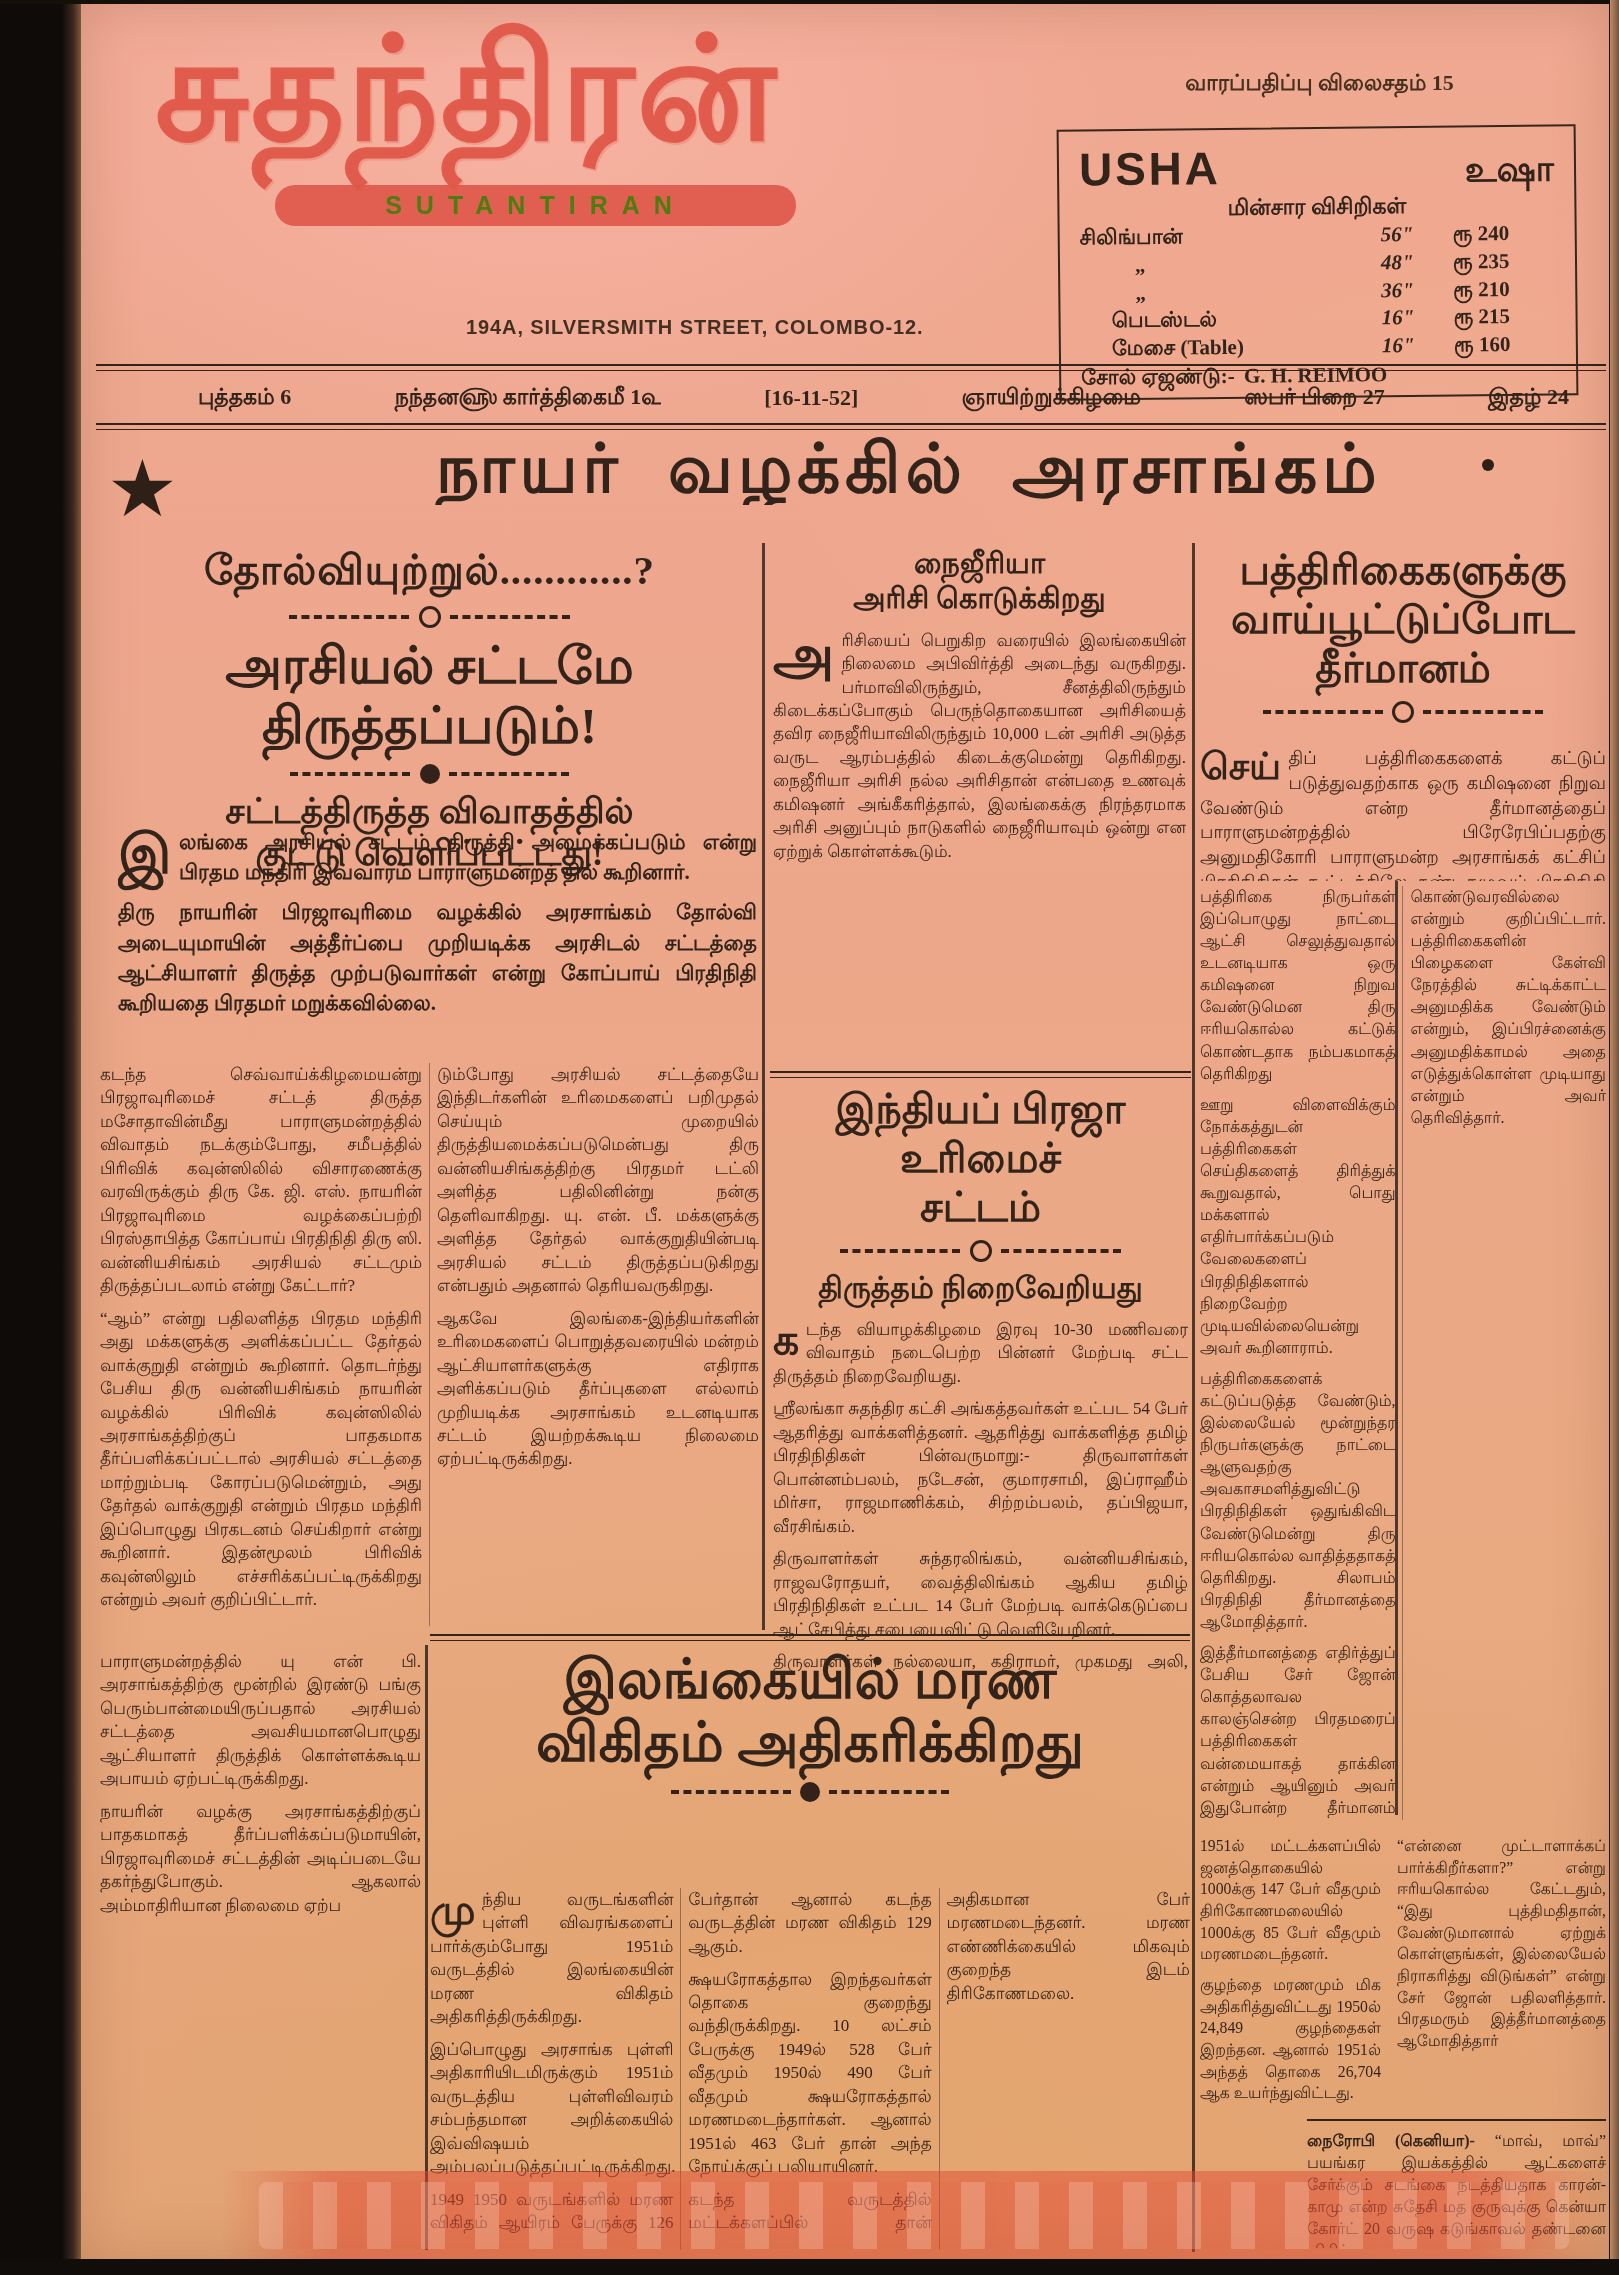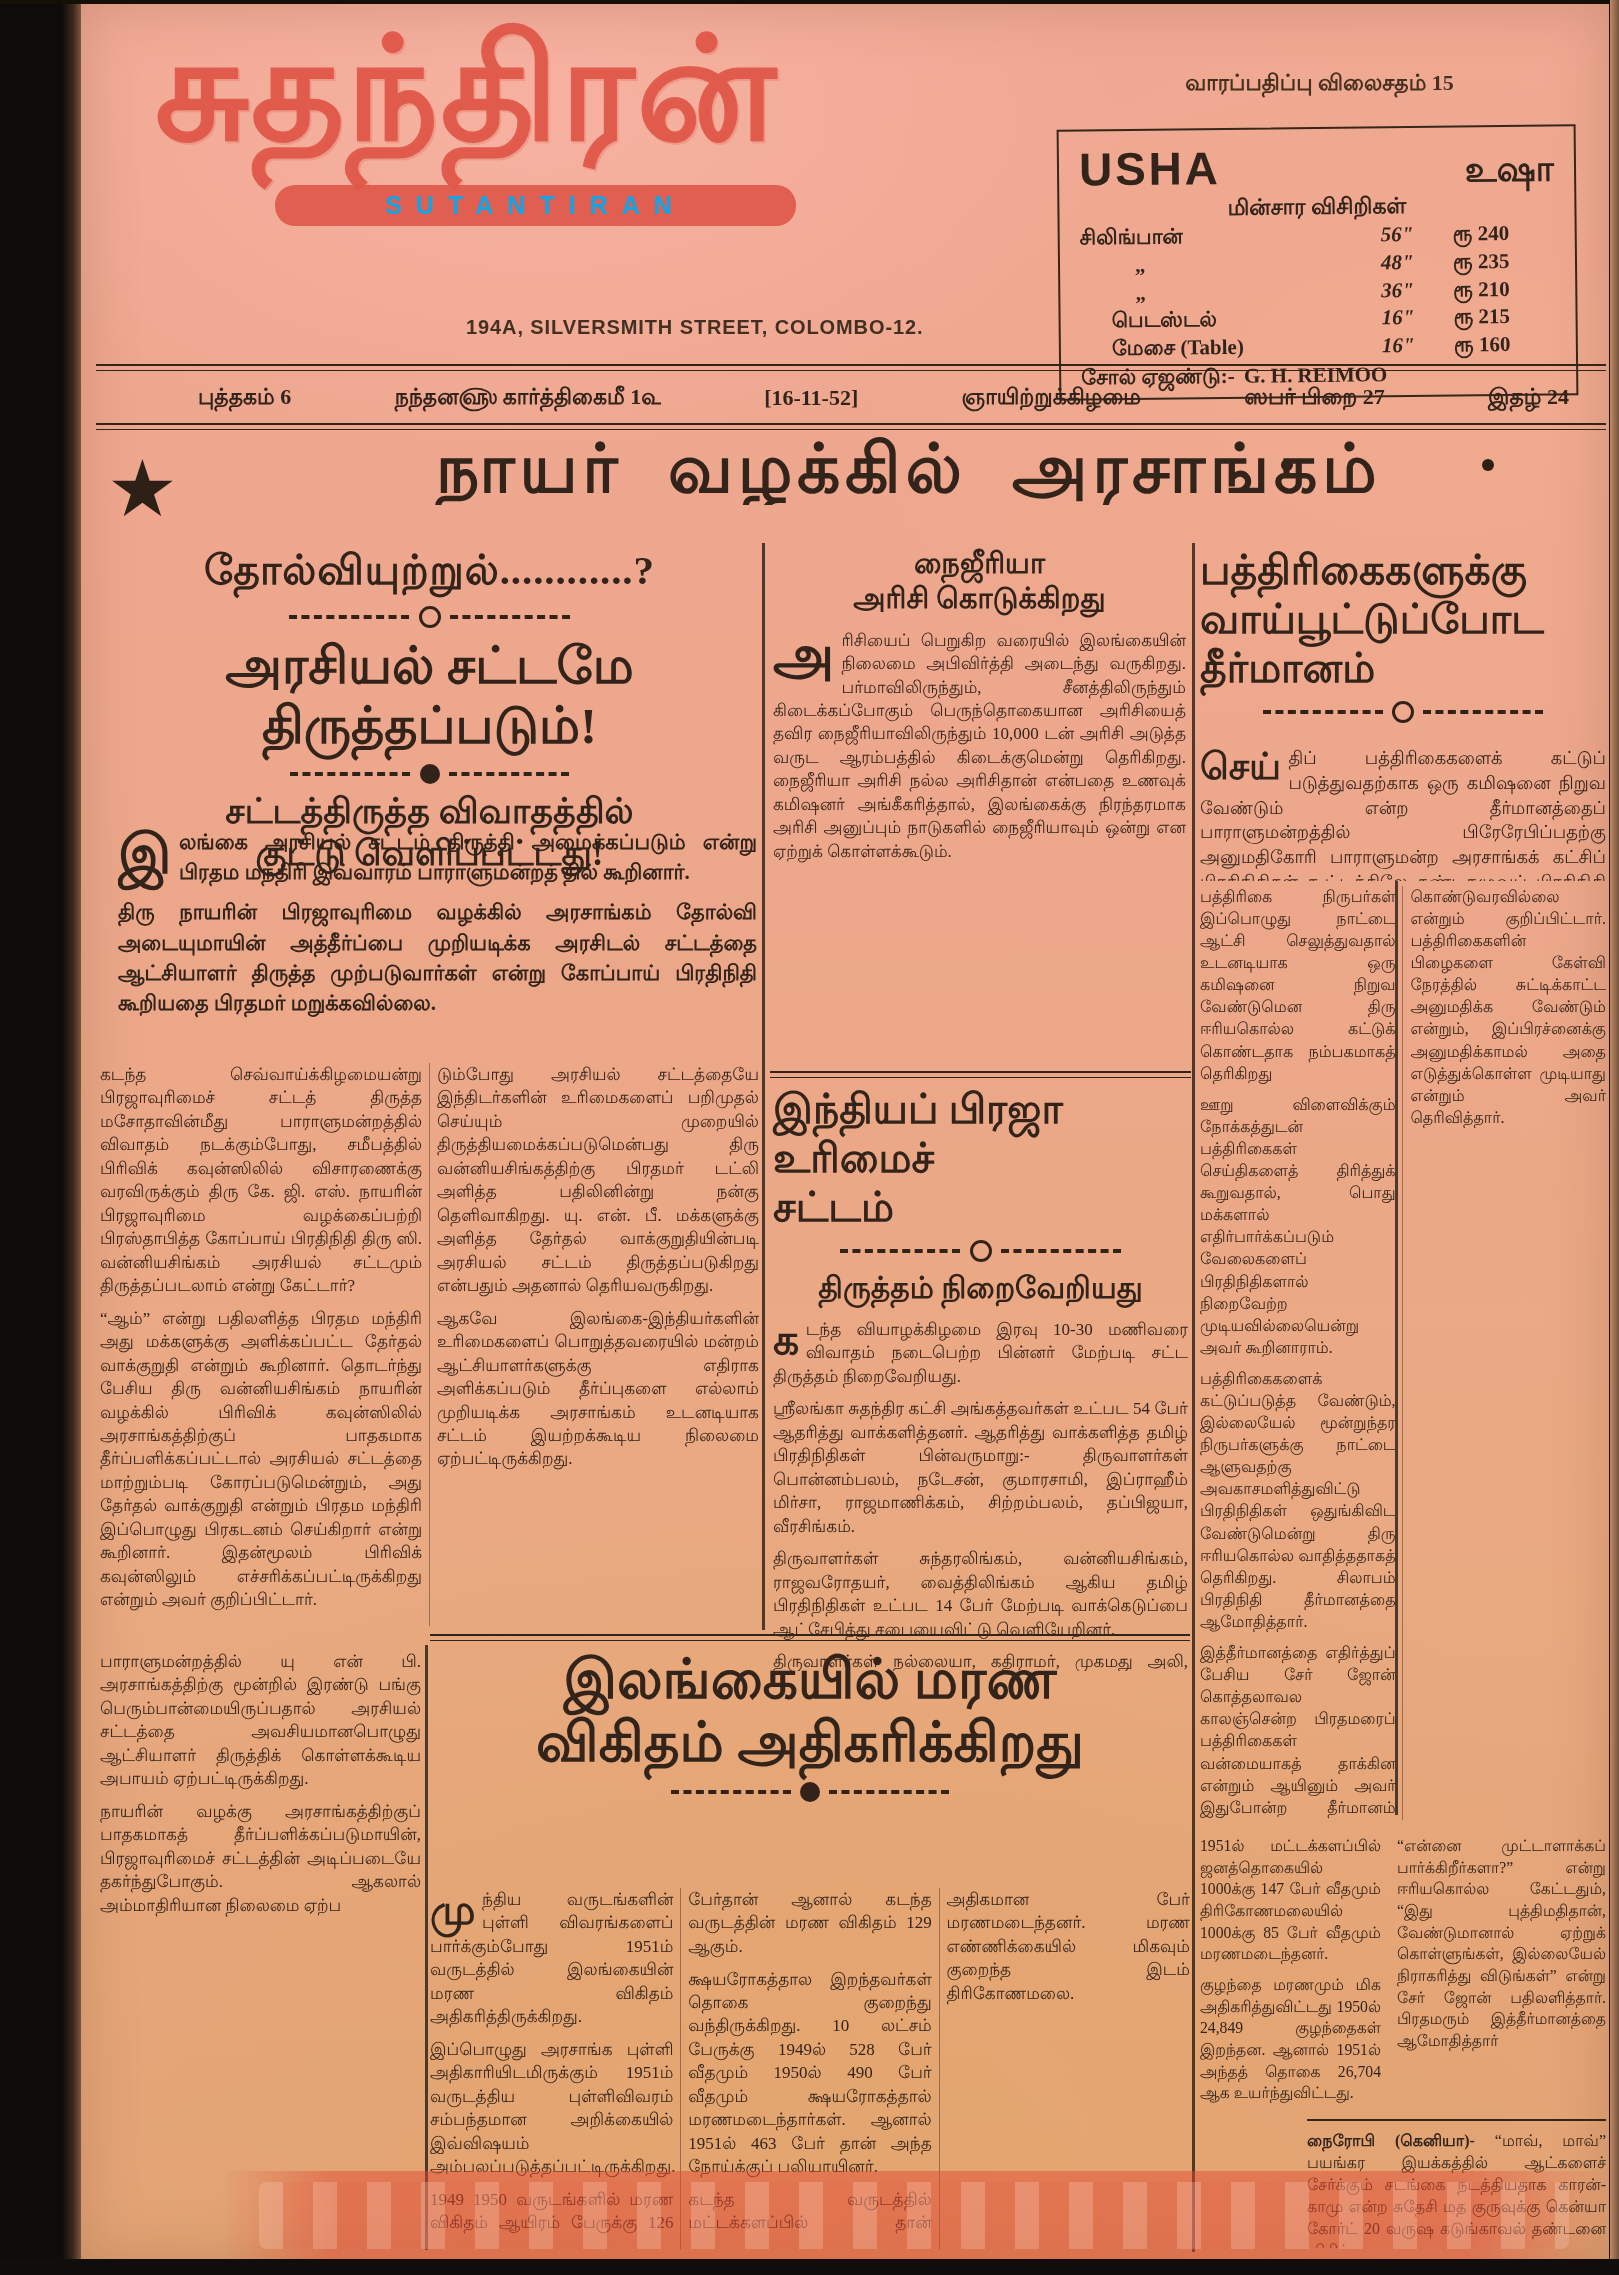--- a/index.html
+++ b/index.html
@@ -29,21 +29,21 @@
   .justify{text-align:justify;}
   .clip{overflow:hidden;}
 
   .masthead-title{
     font-size:144px;font-weight:bold;line-height:1;letter-spacing:1.8px;
     color:rgba(223,86,72,.92);white-space:nowrap;text-shadow:1.8px 1.8px 0 rgba(223,86,72,.25);
   }
   .masthead-band{
     background:rgba(223,86,72,.9);border-radius:20px;
     display:flex;align-items:center;justify-content:center;
-    color:#0ea5e9;font-size:25px;font-weight:bold;letter-spacing:14px;
+    color:#4d7c0f;font-size:25px;font-weight:bold;letter-spacing:14px;
     font-family:"Liberation Sans", sans-serif;
   }
   .price-line{font-size:22px;font-weight:bold;color:#46311f;}
   .address{font-size:20px;font-weight:bold;letter-spacing:0.9px;color:#443022;
     font-family:"Liberation Sans", sans-serif;}
 
   .adbox{
     border:2.8px solid #38261a;transform:rotate(-0.6deg);
     padding:11px 20px 9.2px 20px;box-sizing:border-box;
   }
@@ -63,21 +63,21 @@
 
   .dateline{display:flex;justify-content:space-between;align-items:center;
     font-size:22px;font-weight:bold;padding:0 37px 0 102px;box-sizing:border-box;gap:29px;}
 
   .banner-star{font-size:79px;line-height:1;color:#2e2016;}
   .banner-head{font-size:68px;font-weight:bold;white-space:nowrap;
     letter-spacing:4.6px;word-spacing:24px;line-height:1.05;text-align:center;}
 
   .kicker{font-size:41px;font-weight:bold;text-align:center;letter-spacing:0.9px;}
   .head-xl{font-size:51px;font-weight:bold;text-align:center;line-height:1.18;}
-  .head-l{font-size:41px;font-weight:bold;line-height:1.2;}
+  .head-l{font-size:41px;font-weight:bold;text-align:center;line-height:1.2;}
   .head-m{font-size:35px;font-weight:bold;text-align:center;line-height:1.2;}
   .head-s{font-size:29px;font-weight:bold;text-align:center;line-height:1.2;}
   .subhead{font-size:30px;font-weight:bold;text-align:center;line-height:1.25;}
 
   .orn{display:flex;align-items:center;justify-content:center;gap:9.2px;margin:7.4px 0;}
   .orn::before,.orn::after{content:"";flex:0 0 120px;border-top:4.6px dashed #32221a;}
   .orn-mid-dot{width:20px;height:20px;background:#32221a;border-radius:50%;}
   .orn-mid-ring{width:22px;height:22px;border:3.7px solid #32221a;border-radius:50%;box-sizing:border-box;}
 
   .intro{font-size:21px;font-weight:bold;line-height:1.45;}

